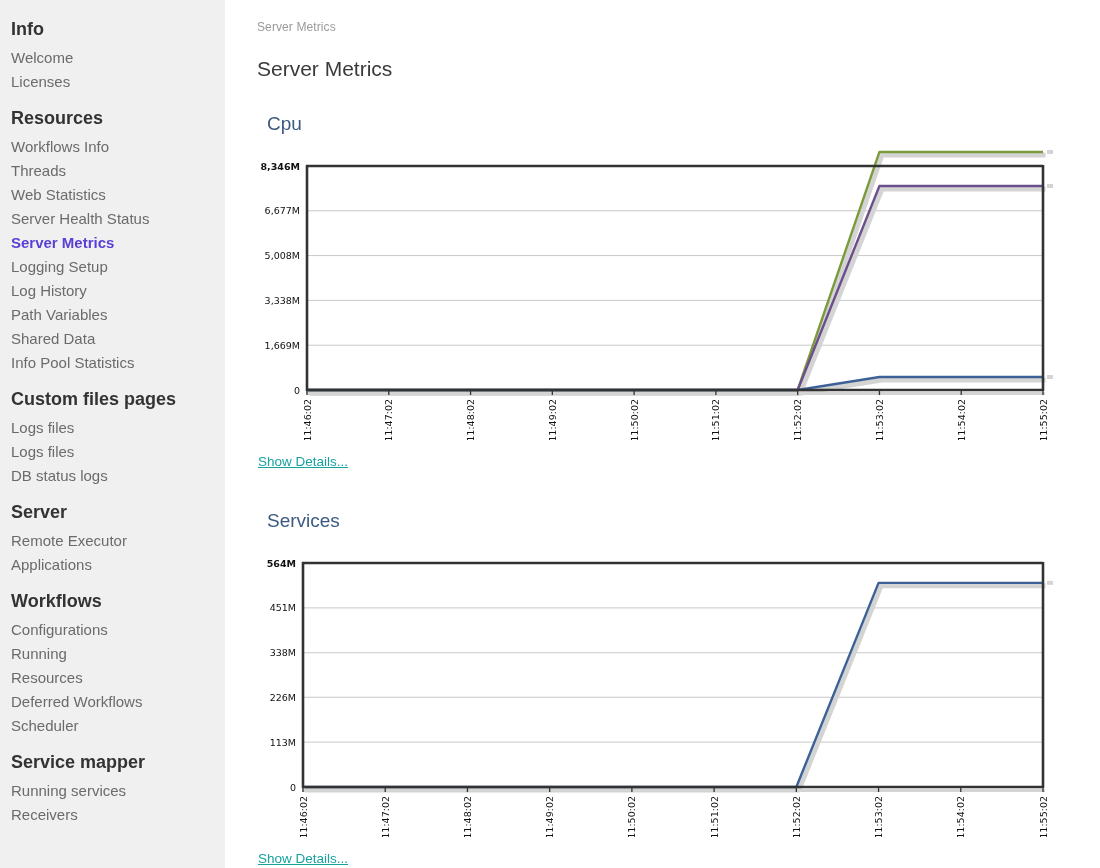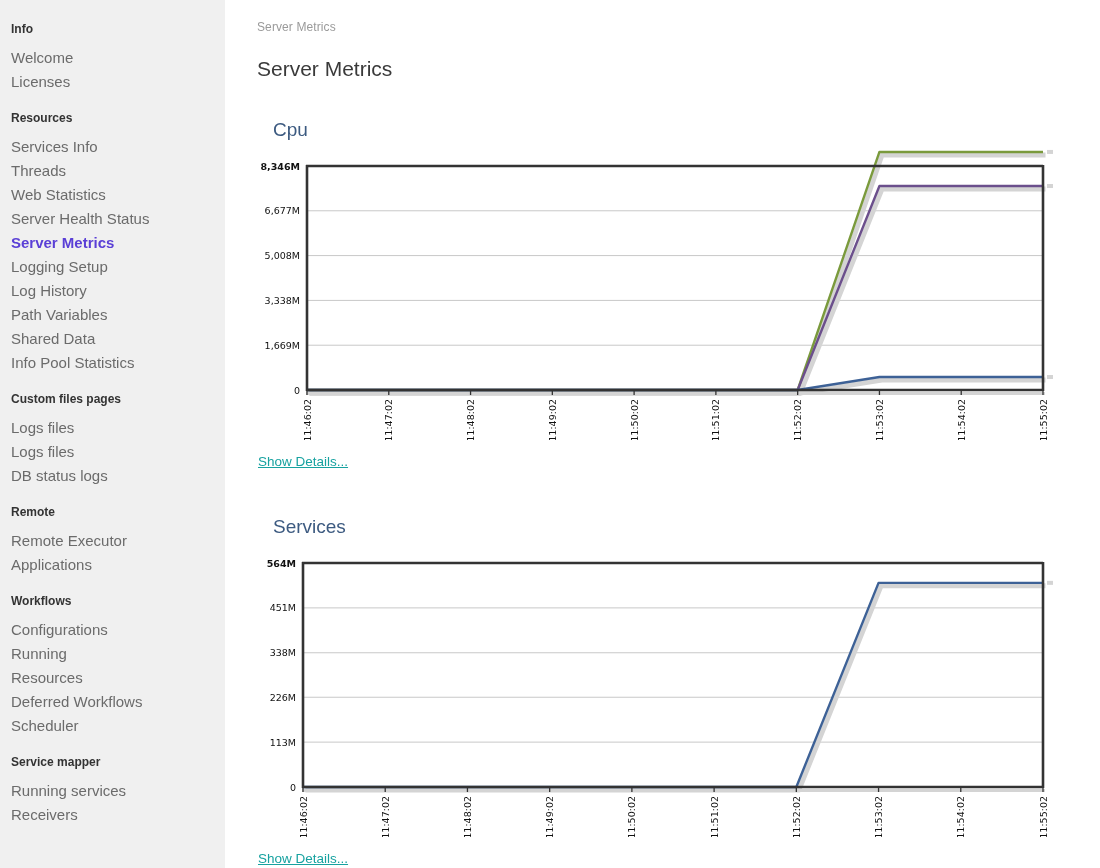--- a/index.html
+++ b/index.html
@@ -20,21 +20,21 @@
   
   .sidebar {
     position: absolute; left: 0; top: 0;
     width: 225px; height: 868px;
     background: #f0f0f0;
     padding: 22px 0 0 0;
     overflow: hidden;
   }
   .nav-group { margin: 0; }
   .nav-heading {
-    font-size: 12px;
+    font-size: 18px;
     font-weight: bold;
     color: #333333;
     padding: 0 0 0 11px;
     line-height: 15px;
     margin: 0 0 9px 0;
   }
   .nav-group + .nav-group .nav-heading { margin-top: 17px; }
   .nav-item {
     display: block;
     font-size: 15px;
@@ -68,21 +68,21 @@
     font-size: 21px;
     color: #3a3a3a;
     font-weight: normal;
     margin: 0;
   }
   .section-title {
     position: absolute; left: 36px;
     font-size: 19px;
     color: #3c5a80;
     font-weight: normal;
-    margin: 12px;
+    margin: 6px;
   }
   .section-title.cpu { top: 107px; }
   .section-title.services { top: 504px; }
 
   .show-details {
     position: absolute; left: 33px;
     font-size: 13.5px;
     color: #17a2a0;
     text-decoration: underline;
     cursor: pointer;
@@ -104,39 +104,39 @@
 
   <nav class="sidebar">
     <div id="sidebar-nav">
         <div class="nav-group">
           <div class="nav-heading">Info</div>
           <a class="nav-item">Welcome</a>
           <a class="nav-item">Licenses</a>
         </div>
         <div class="nav-group">
           <div class="nav-heading">Resources</div>
-          <a class="nav-item">Services Info</a>
+          <a class="nav-item">Workflows Info</a>
           <a class="nav-item">Threads</a>
           <a class="nav-item">Web Statistics</a>
           <a class="nav-item">Server Health Status</a>
           <a class="nav-item active">Server Metrics</a>
           <a class="nav-item">Logging Setup</a>
           <a class="nav-item">Log History</a>
           <a class="nav-item">Path Variables</a>
           <a class="nav-item">Shared Data</a>
           <a class="nav-item">Info Pool Statistics</a>
         </div>
         <div class="nav-group">
           <div class="nav-heading">Custom files pages</div>
           <a class="nav-item">Logs files</a>
           <a class="nav-item">Logs files</a>
           <a class="nav-item">DB status logs</a>
         </div>
         <div class="nav-group">
-          <div class="nav-heading">Remote</div>
+          <div class="nav-heading">Server</div>
           <a class="nav-item">Remote Executor</a>
           <a class="nav-item">Applications</a>
         </div>
         <div class="nav-group">
           <div class="nav-heading">Workflows</div>
           <a class="nav-item">Configurations</a>
           <a class="nav-item">Running</a>
           <a class="nav-item">Resources</a>
           <a class="nav-item">Deferred Workflows</a>
           <a class="nav-item">Scheduler</a>

